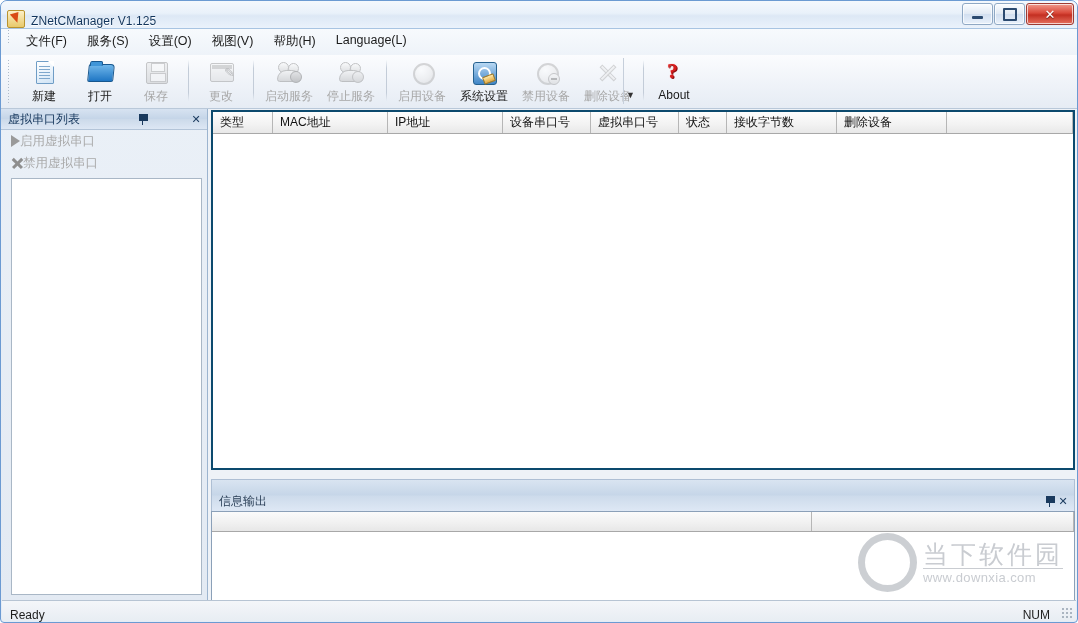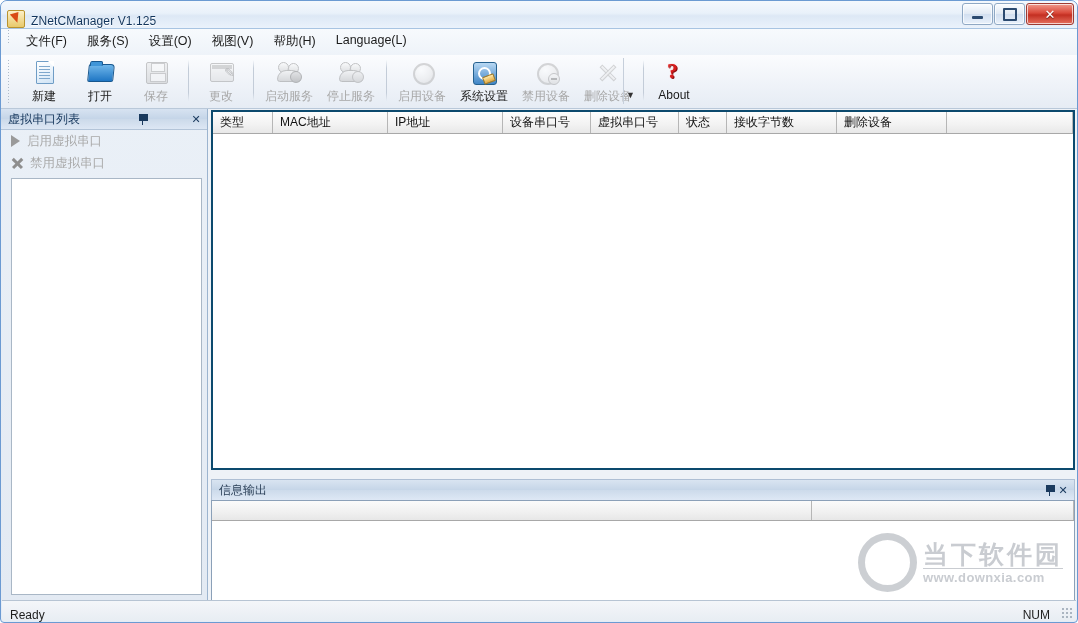--- a/index.html
+++ b/index.html
@@ -297,21 +297,20 @@
   }
   .pin-glyph:after {
     content:""; position:absolute; left:4px; top:5px; width:1px; height:6px; background:#1a3a5e;
   }
   .dock-action {
     height: 22px;
     display: flex; align-items: center;
     padding-left: 10px;
     font-size: 12.5px;
     color: #a9a9a9;
-    gap: 7px;
   }
   .play-glyph {
     width:0; height:0; display:inline-block;
     border-top:6px solid transparent; border-bottom:6px solid transparent;
     border-left:9px solid #9a9a9a;
   }
   .x-glyph {
     display:inline-block; width:12px; height:12px; position:relative;
   }
   .x-glyph:before, .x-glyph:after {
@@ -368,21 +367,21 @@
     display: flex; flex-direction: column;
     background: #f0f3f8;
     box-sizing: border-box;
   }
   .out-caption {
     height: 20px;
     display: flex; align-items: center;
     background: linear-gradient(180deg,#d9e4f1 0%, #c6d6e8 48%, #cddbeb 52%, #dee8f5 100%);
     border: 1px solid #aebfd4;
     border-bottom: none;
-    padding: 0 4px 0 7px;
+    padding: 11px 4px 0 7px;
     font-size: 12px; color: #2a3f57;
   }
   .out-caption .ttl { flex: 1; }
   .out-grid {
     flex: 1;
     background: #ffffff;
     border: 1px solid #8ba0b8;
     box-sizing: border-box;
     display: flex; flex-direction: column;
   }
@@ -402,21 +401,21 @@
     position: absolute; right: 14px; bottom: 30px;
     display: flex; align-items: center;
     pointer-events: none; user-select: none;
   }
   .wm-o {
     width: 45px; height: 45px; border-radius: 50%;
     border: 7px solid #c9ccd1;
     margin-right: 6px;
     opacity: .95;
   }
-  .wm-txt { display: flex; flex-direction: column; font-weight: bold; }
+  .wm-txt { display: flex; flex-direction: column; }
   .wm-cn {
     font-size: 25px; color: #c9ccd1; letter-spacing: 3px; line-height: 27px;
   }
   .wm-url {
     font-size: 13px; color: #c9ccd1; letter-spacing: .4px;
     border-top: 1px solid #c9ccd1; padding-top: 1px;
   }
 
   
   .statusbar {

